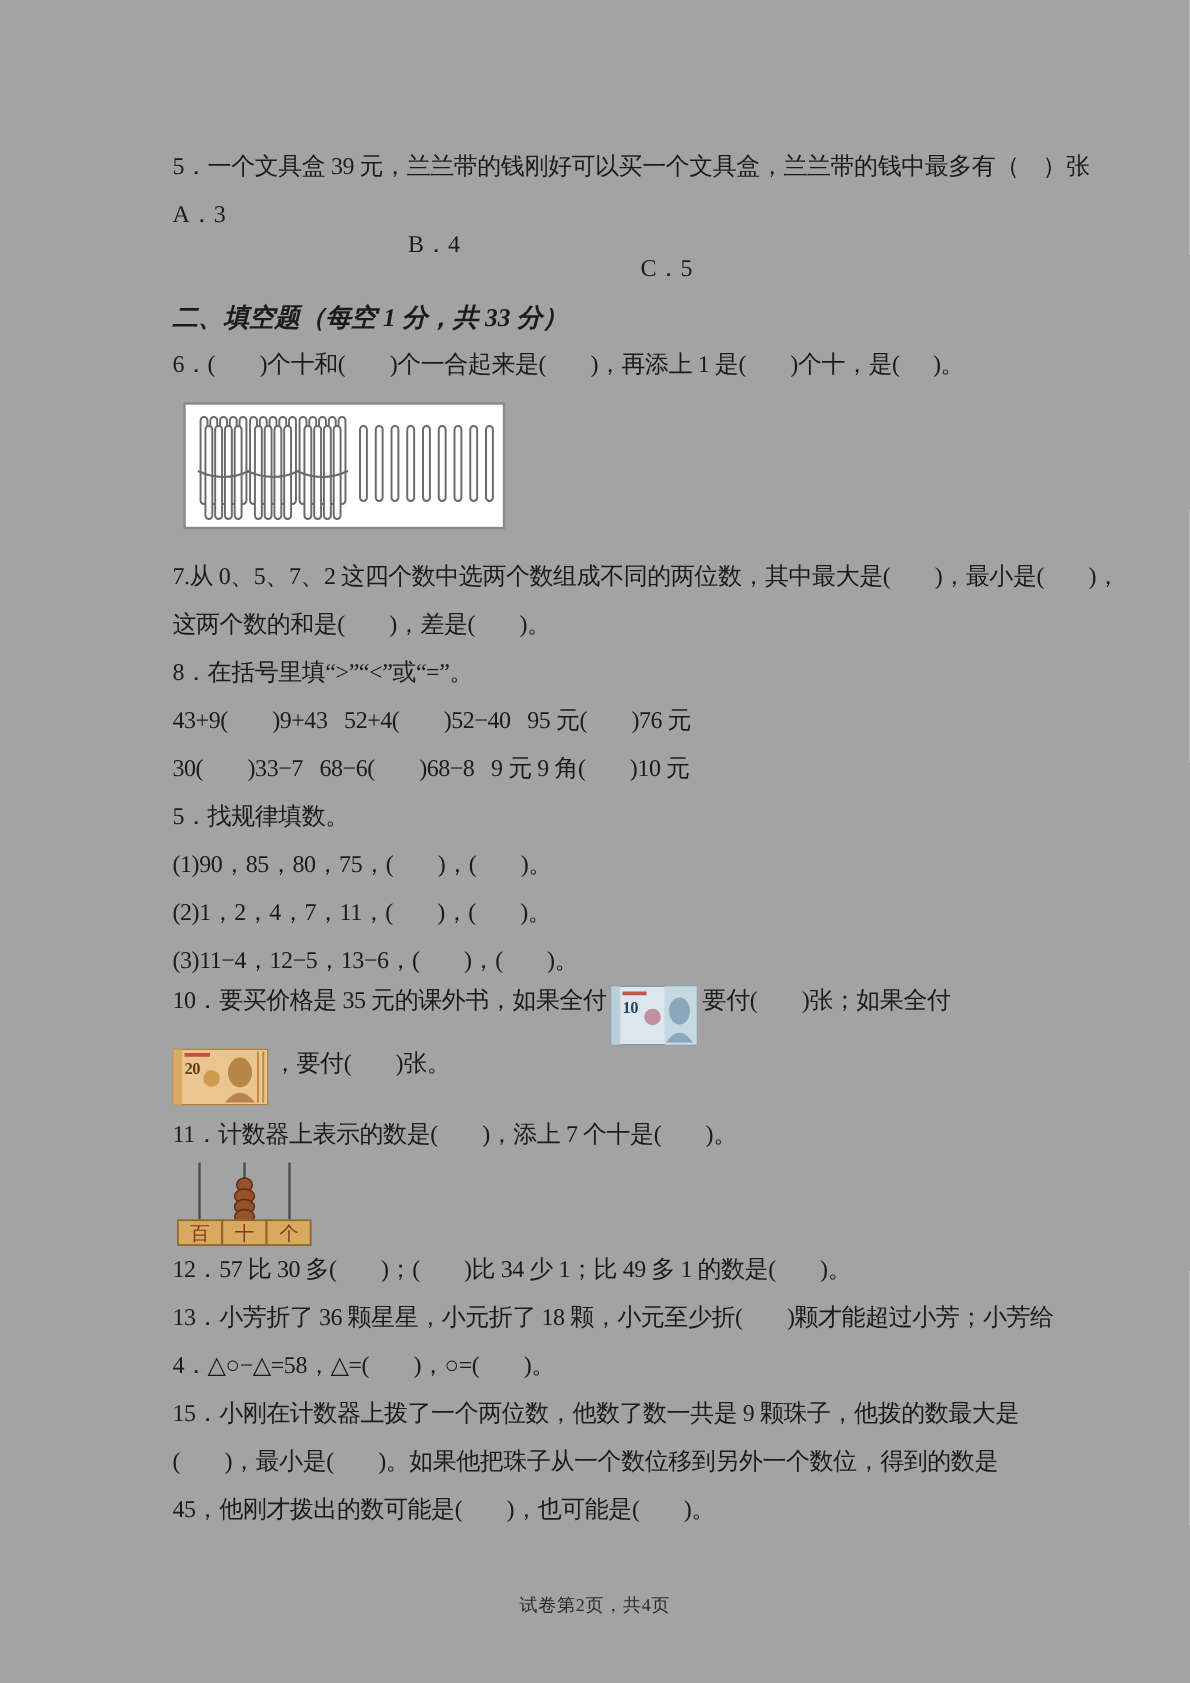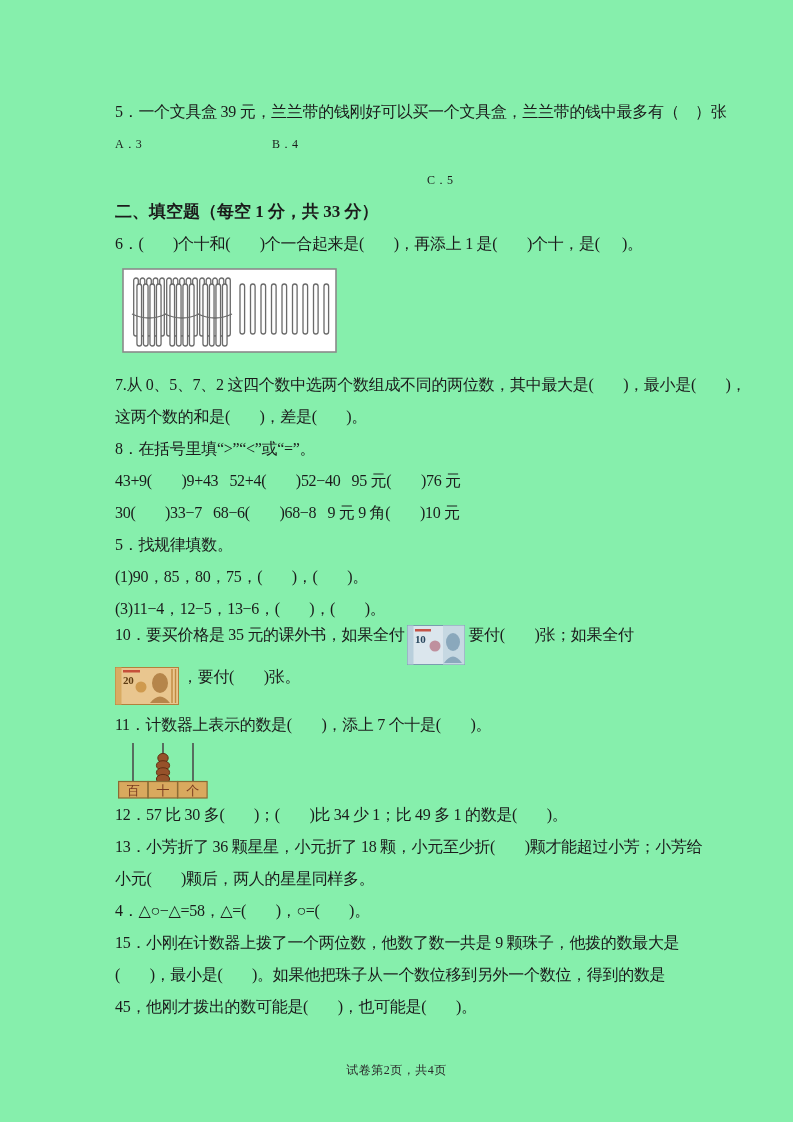--- a/index.html
+++ b/index.html
@@ -1,22 +1,22 @@
 <!DOCTYPE html>
 <html><head>
 <meta charset="utf-8">
 <style>
   html,body{margin:0;padding:0;}
   body{width:793px;height:1122px;background:#ffffff;font-family:"Liberation Serif","DejaVu Serif",serif;color:#1b1b1b;position:relative;overflow:hidden;}
-  .page{position:absolute;inset:0;background:#86efac;}
+  .page{position:absolute;inset:0;background:#a3a3a3;}
   .content{position:absolute;left:115px;top:96px;width:592px;}
   .line{white-space:pre;font-size:16px;line-height:32px;letter-spacing:-0.3px;}
-  .heading{font-weight:bold;font-size:17px;letter-spacing:0;}
-  .options-row{display:flex;line-height:32px;font-size:12px;}
-  .opt-a{width:157px;}.opt-b{width:155px;}.opt-c{flex:1;margin-top:36px;}
+  .heading{font-weight:bold;font-size:17px;letter-spacing:0;font-style:italic;}
+  .options-row{display:flex;line-height:32px;font-size:16px;}
+  .opt-a{width:157px;}.opt-b{width:155px;margin-top:20px;}.opt-c{flex:1;margin-top:36px;}
   .sticks-fig{display:block;margin:8px 0 16px 7px;}
   .money-line{display:flex;align-items:flex-start;height:42px;font-size:16px;white-space:pre;letter-spacing:-0.3px;}
   .note-svg{margin:0 3px;flex:0 0 auto;}
   .counter-fig{display:block;margin:0 0 0 3px;}
   .footer{position:absolute;left:0;right:0;top:1062px;text-align:center;font-size:12px;color:#2a2a2a;letter-spacing:0.5px;}
 </style>
 </head>
 <body>
 
 <div class="page">
@@ -68,20 +68,21 @@
 
     <div class="line">7.从 0、5、7、2 这四个数中选两个数组成不同的两位数，其中最大是(        )，最小是(        )，</div>
     <div class="line">这两个数的和是(        )，差是(        )。</div>
 
     <div class="line">8．在括号里填“&gt;”“&lt;”或“=”。</div>
     <div class="line">43+9(        )9+43   52+4(        )52−40   95 元(        )76 元</div>
     <div class="line">30(        )33−7   68−6(        )68−8   9 元 9 角(        )10 元</div>
 
     <div class="line">5．找规律填数。</div>
     <div class="line">(1)90，85，80，75，(        )，(        )。</div>
+    <div class="line">(2)1，2，4，7，11，(        )，(        )。</div>
     <div class="line">(3)11−4，12−5，13−6，(        )，(        )。</div>
 
     <div class="money-line">
       <span>10．要买价格是 35 元的课外书，如果全付</span>
       
       <svg class="note-svg" width="58" height="40" viewBox="0 0 58 40">
         <rect x="0.5" y="0.5" width="57" height="39" fill="#dbe6ed" stroke="#7b9cb0"></rect>
         <rect x="0.5" y="0.5" width="6" height="39" fill="#b9cfdc"></rect>
         <rect x="36" y="0.5" width="21.5" height="39" fill="#c6d8e2"></rect>
         <ellipse cx="46" cy="17" rx="7" ry="9" fill="#8aa8bc"></ellipse>
@@ -132,21 +133,20 @@
       </g>
       <g font-size="13" fill="#7a3b20" text-anchor="middle" font-family="Liberation Serif, DejaVu Serif, serif">
         <text x="15.3" y="53.5">百</text>
         <text x="45" y="53.5">十</text>
         <text x="74.7" y="53.5">个</text>
       </g>
     </svg>
 
     <div class="line">12．57 比 30 多(        )；(        )比 34 少 1；比 49 多 1 的数是(        )。</div>
     <div class="line">13．小芳折了 36 颗星星，小元折了 18 颗，小元至少折(        )颗才能超过小芳；小芳给</div>
-    <div class="line">小元(        )颗后，两人的星星同样多。</div>
     <div class="line">4．△○−△=58，△=(        )，○=(        )。</div>
     <div class="line">15．小刚在计数器上拨了一个两位数，他数了数一共是 9 颗珠子，他拨的数最大是</div>
     <div class="line">(        )，最小是(        )。如果他把珠子从一个数位移到另外一个数位，得到的数是</div>
     <div class="line">45，他刚才拨出的数可能是(        )，也可能是(        )。</div>
 
   </div>
 
   <div class="footer">试卷第2页，共4页</div>
 </div>
 

